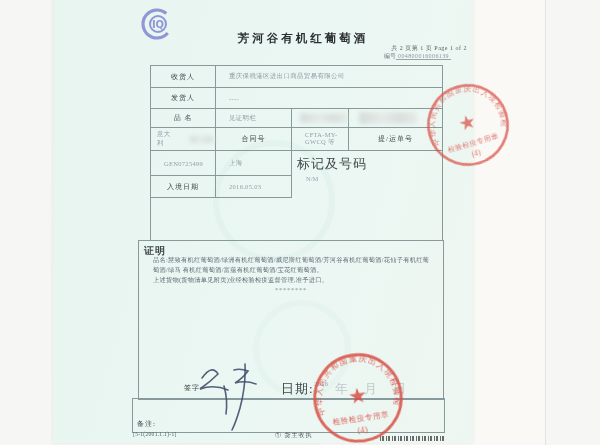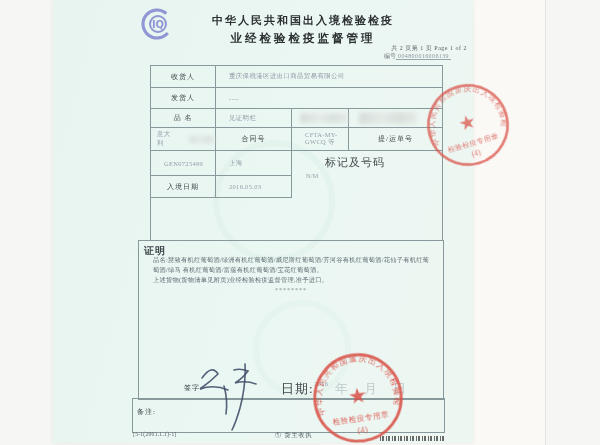--- a/index.html
+++ b/index.html
@@ -58,21 +58,21 @@
   .cell{
     border-right:1px solid #87999b;border-bottom:1px solid #87999b;
     position:relative;overflow:visible;
     display:flex;align-items:center;
   }
   .lbl{justify-content:center;font-size:7px;color:#3f4649;letter-spacing:1px;text-align:center;line-height:8px;padding:0 1px;font-family:Liberation Serif, serif;}
   .lbl.small{letter-spacing:0;}
   .val{font-size:6.5px;color:#939ea8;padding-left:13px;filter:blur(.25px);letter-spacing:.3px;}
   .span3{grid-column:2 / span 3;}
   .merge{grid-column:3 / span 2;grid-row:5 / span 4;align-items:flex-start;flex-direction:column;}
-  .merge .mlabel{font-size:11px;color:#3f4649;letter-spacing:1px;padding:4px 0 0 5px;margin-left:28px;}
+  .merge .mlabel{font-size:13px;color:#3f4649;letter-spacing:1px;padding:4px 0 0 5px;}
   .merge .mval{font-size:6.5px;color:#99a4ad;padding:2px 0 0 14px;filter:blur(.3px);}
   .blurpatch{
     height:10px;border-radius:2px;filter:blur(2.2px);opacity:.6;
     background:linear-gradient(90deg,#c6cbc8,#e0e4e1 40%,#cdd2cf 70%,#dfe3e0);
   }
 
   
   .cert-box{
     position:absolute;left:85px;top:240px;width:304px;height:158px;
     border:1px solid #87999b;
@@ -86,21 +86,21 @@
   .sign-label{position:absolute;left:45px;top:142px;font-size:7px;color:#3f4649;letter-spacing:1px;}
   .date-label{position:absolute;left:142px;top:139px;font-size:13px;color:#3f4649;letter-spacing:1px;}
   .date-year{position:absolute;left:175px;top:139px;font-size:7px;color:#9aa4ad;filter:blur(.3px);font-family:Liberation Serif, serif;}
   .date-units{position:absolute;left:196px;top:139px;width:95px;font-size:13px;color:#9aa4ad;opacity:.55;letter-spacing:16px;filter:blur(.3px);}
 
   
   .remarks-box{
     position:absolute;left:79px;top:398px;width:311px;height:33px;
     border:1px solid #87999b;
   }
-  .remarks-label{position:absolute;left:4px;top:8px;font-size:7px;color:#3f4649;letter-spacing:1px;}
+  .remarks-label{position:absolute;left:4px;top:20px;font-size:7px;color:#3f4649;letter-spacing:1px;}
 
   
   .form-code{position:absolute;left:80px;top:431px;font-size:5.5px;color:#5c6266;letter-spacing:.3px;}
   .copy-note{position:absolute;left:222px;top:431px;font-size:6px;color:#4c5255;letter-spacing:1px;}
   .barcode{
     position:absolute;left:327px;top:436px;width:64px;height:5px;opacity:.7;
     background:repeating-linear-gradient(90deg,#2e2e2e 0 1px,transparent 1px 2px,#2e2e2e 2px 4px,transparent 4px 6px);
   }
 
   
@@ -130,22 +130,21 @@
   <div class="wm wm1"></div>
   <div class="wm wm2"></div>
 
   <div class="logo">
     <svg viewBox="0 0 34 34">
       <circle class="logo-c" cx="17" cy="17" r="14" stroke-width="3.2" stroke-dasharray="66 22" transform="rotate(40 17 17)"></circle>
       <circle class="logo-c" cx="18" cy="17" r="8" stroke-width="2"></circle>
       <text x="18" y="21" text-anchor="middle" font-size="10" class="logo-iq">IQ</text>
     </svg>
   </div>
-  <div class="org-title">中华人民共和国出入境检验检疫</div>
-  <div class="doc-title">业经检验检疫监督管理</div>
+  <div class="doc-title">芳河谷有机红葡萄酒</div>
   <div class="page-info">共 2 页第 1 页  Page 1 of 2</div>
   <div class="serial-line">
     <span>编号</span><span class="serial-no">004800016006139</span>
   </div>
 
   <div class="grid">
     <div class="cell lbl">收货人</div>
     <div class="cell val span3">重庆保税港区进出口商品贸易有限公司</div>
 
     <div class="cell lbl">发货人</div>

